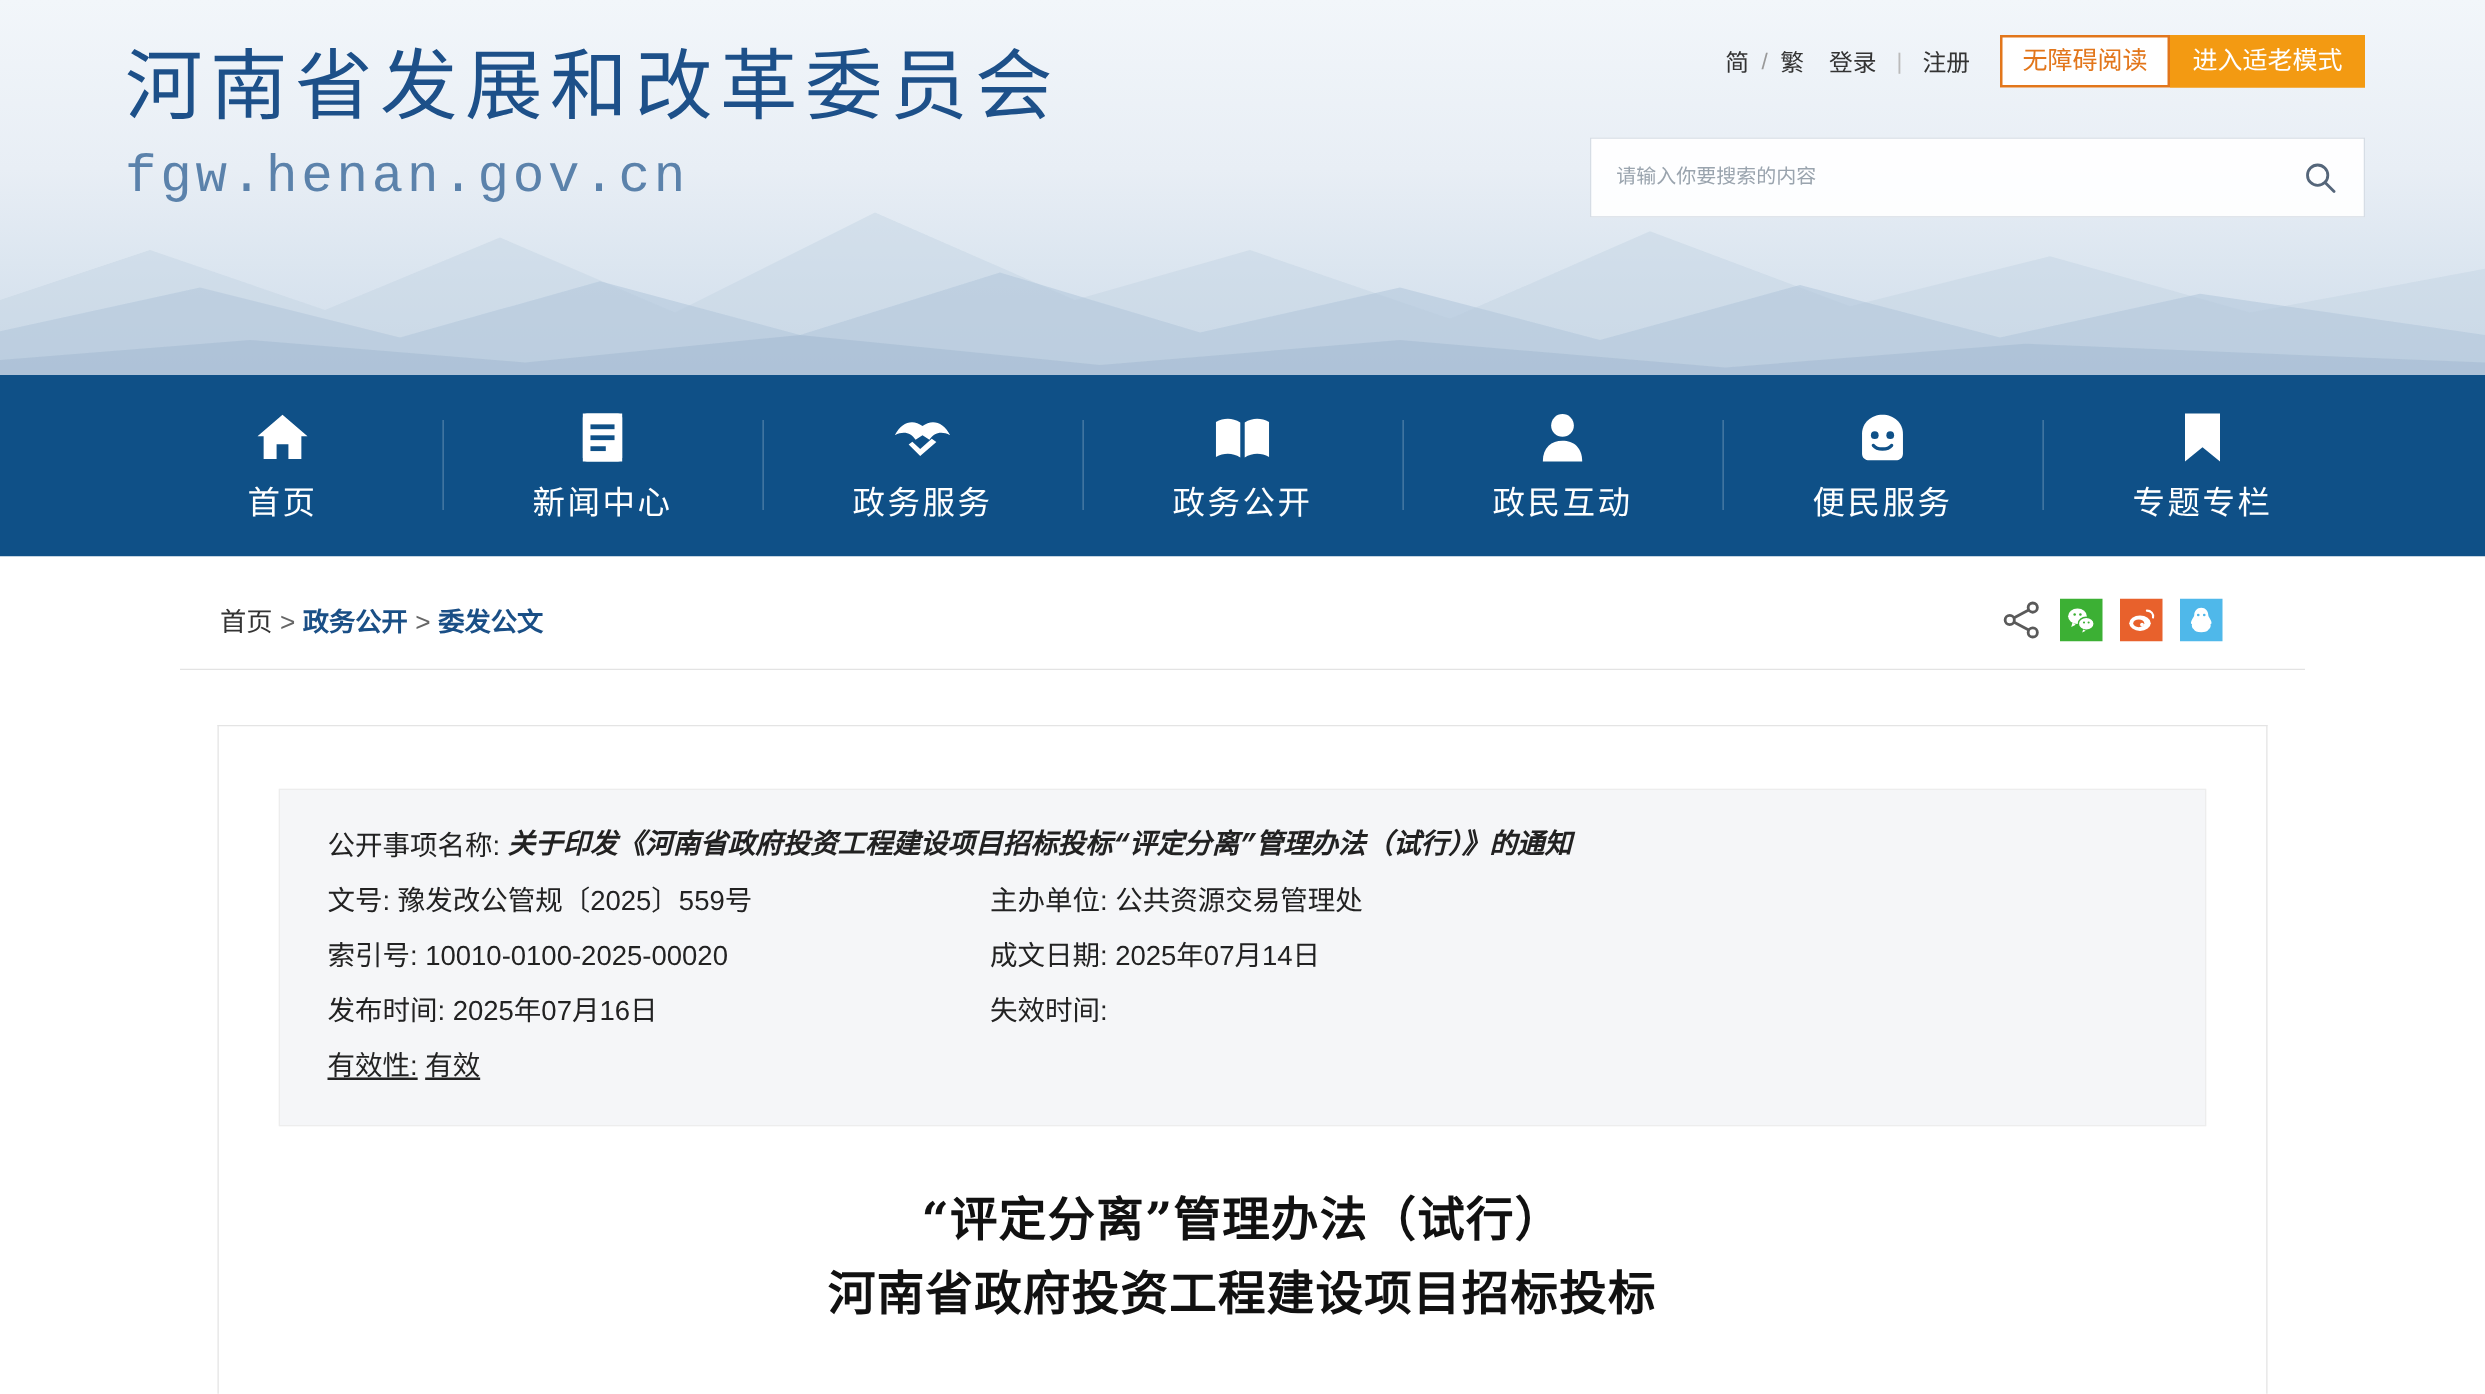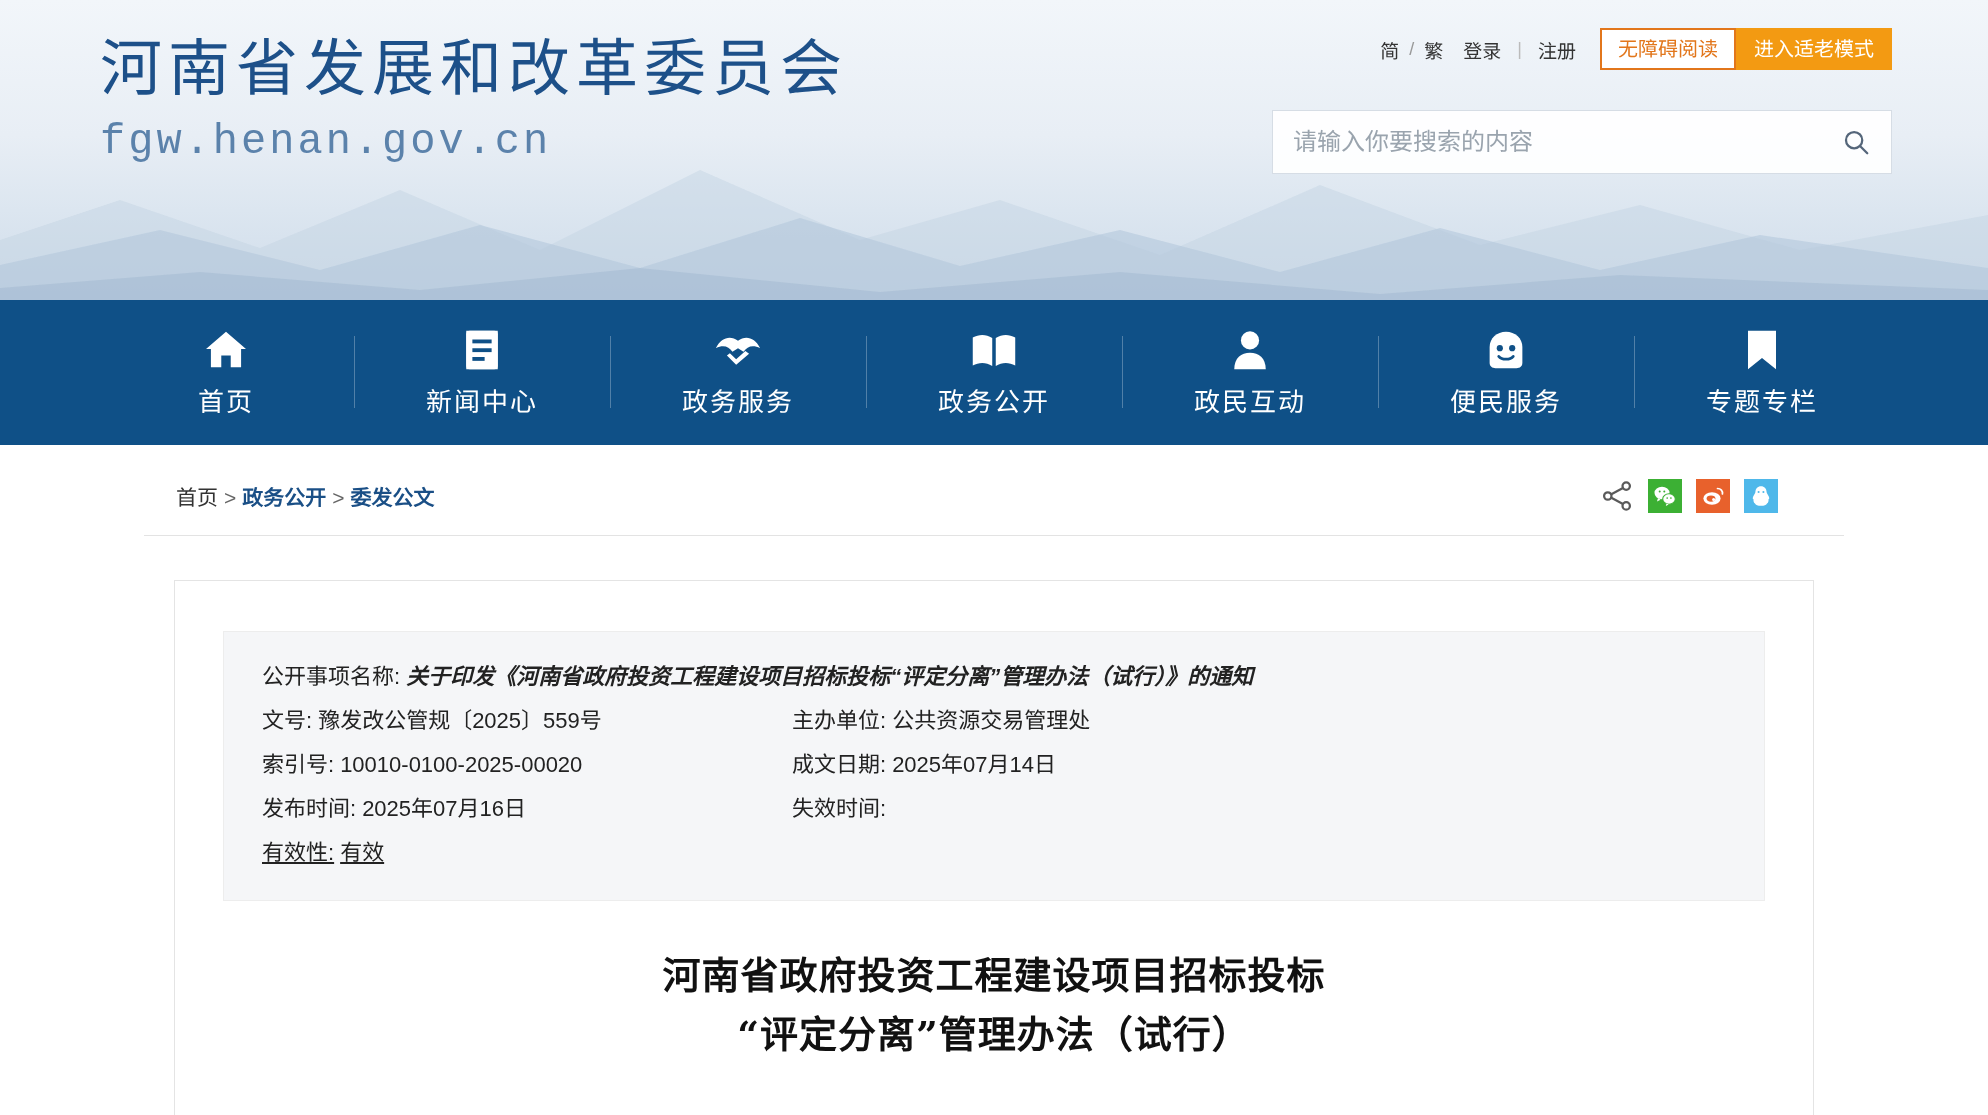--- a/index.html
+++ b/index.html
@@ -103,21 +103,21 @@
     background: rgba(255,255,255,0.92);
     border: 1px solid #d6dde5;
     display: flex;
     align-items: center;
   }
   .search-input {
     flex: 1;
     border: none;
     outline: none;
     background: transparent;
-    font-size: 24px;
+    font-size: 16px;
     color: #333;
     padding: 0 20px;
     font-family: "Liberation Sans", sans-serif;
   }
   .search-input::placeholder { color: #9aa4ae; }
   .search-btn {
     width: 70px;
     height: 100%;
     background: transparent;
     border: none;
@@ -223,21 +223,21 @@
     color: #222;
     line-height: 1.55;
     margin-bottom: 10px;
   }
   .meta-row:last-child { margin-bottom: 0; text-decoration: underline; }
   .meta-cell { display: flex; }
   .meta-cell.left  { width: 530px; align-items: center; }
   .meta-label { color: #222; white-space: nowrap; }
   .meta-value { color: #222; padding-left: 6px; }
   .meta-value.title-italic {
-    font-family: Liberation Sans, sans-serif;
+    font-family: Liberation Mono, monospace;
     font-style: italic;
     font-weight: bold;
   }
 
   .doc-title {
     text-align: center;
     font-family: "DejaVu Serif", serif;
     font-weight: bold;
     font-size: 38px;
     color: #111;
@@ -447,16 +447,16 @@
 
     <div class="meta-row">
       <span class="meta-cell left">
         <span class="meta-label">有效性:</span>
         <span class="meta-value">有效</span>
       </span>
     </div>
   </div>
 
   <h1 class="doc-title">
+    <div>“评定分离”管理办法（试行）</div>
     <div>河南省政府投资工程建设项目招标投标</div>
-    <div>“评定分离”管理办法（试行）</div>
   </h1>
 </div>
 
 </body></html>

